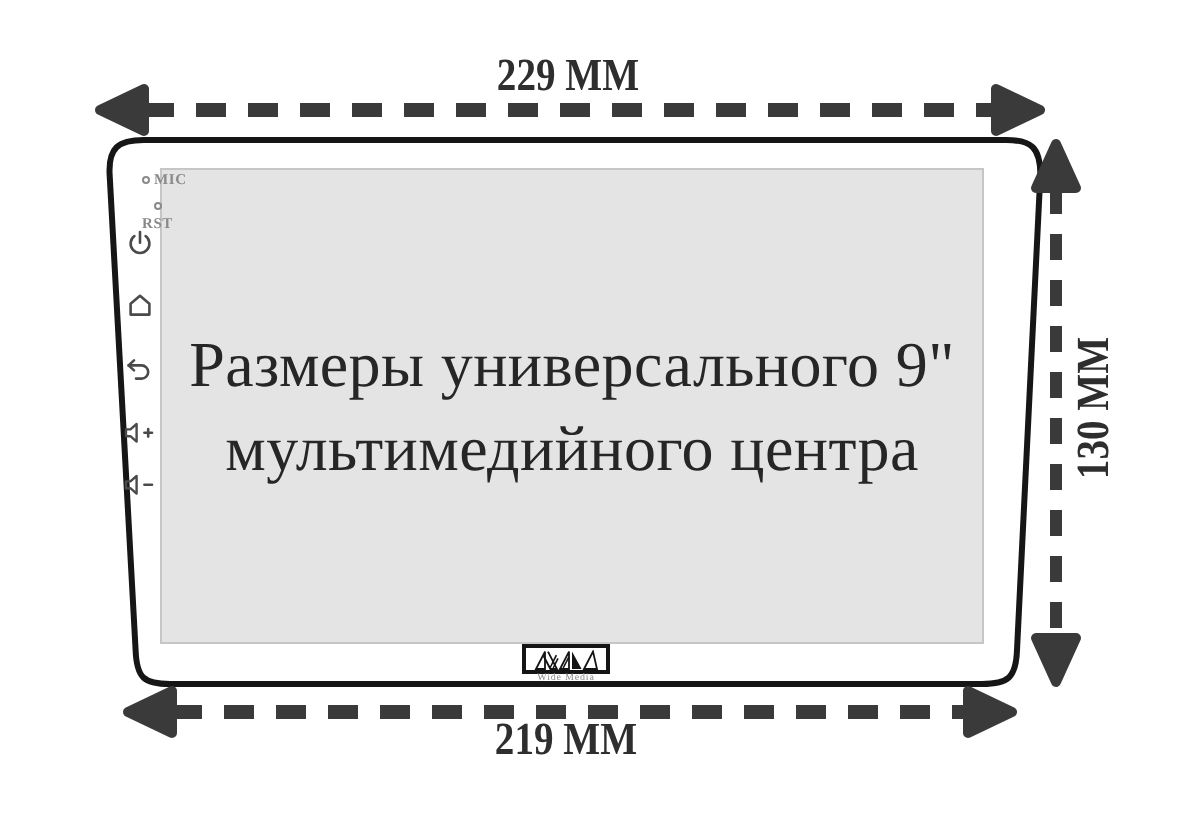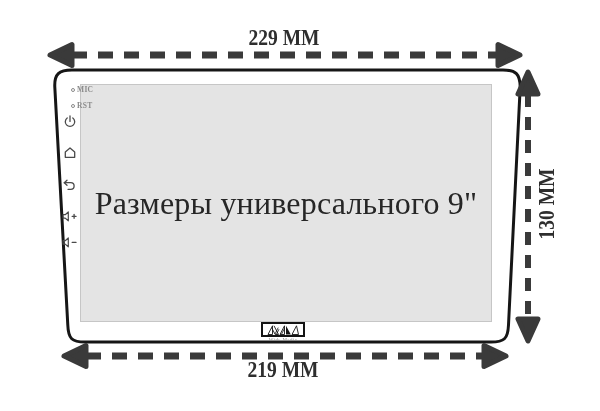--- a/index.html
+++ b/index.html
@@ -73,27 +73,28 @@
       <polygon points="528,341 518,319 538,319" stroke-width="5" stroke-linejoin="round"></polygon>
     </g>
   </svg>
 
   <div class="dim-label top">229 MM</div>
   <div class="dim-label bottom">219 MM</div>
   <div class="dim-label rot">130 MM</div>
 
   <div class="screen">
     <div class="screen-title">Размеры универсального 9"</div>
+    <div class="screen-title">мультимедийного центра</div>
   </div>
 
   <div class="side-row" style="left:59px; top:85px;">
     <span class="pinhole"></span>
     <span>MIC</span>
   </div>
-  <div class="side-row" style="left:59px; top:101px;">
+  <div class="side-row" style="left:59px; top:101px;flex-direction:column;">
     <span class="pinhole"></span>
     <span>RST</span>
   </div>
 
   <svg class="side-icon" style="left:63px; top:115px;" width="14" height="14" viewBox="0 0 14 14">
     <path d="M4.2 3 a4.7 4.7 0 1 0 5.6 0" fill="none" stroke="#4a4a4a" stroke-width="1.3" stroke-linecap="round"></path>
     <line x1="7" y1="1" x2="7" y2="6.4" stroke="#4a4a4a" stroke-width="1.3" stroke-linecap="round"></line>
   </svg>
 
   <svg class="side-icon" style="left:63px; top:146px;" width="14" height="13" viewBox="0 0 14 13">

